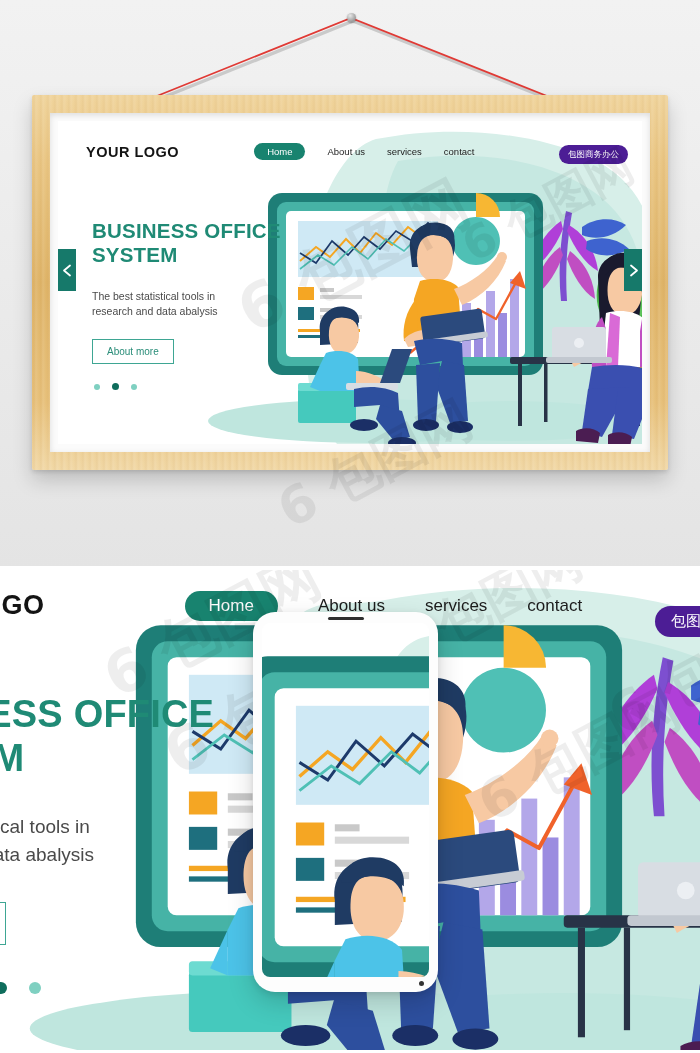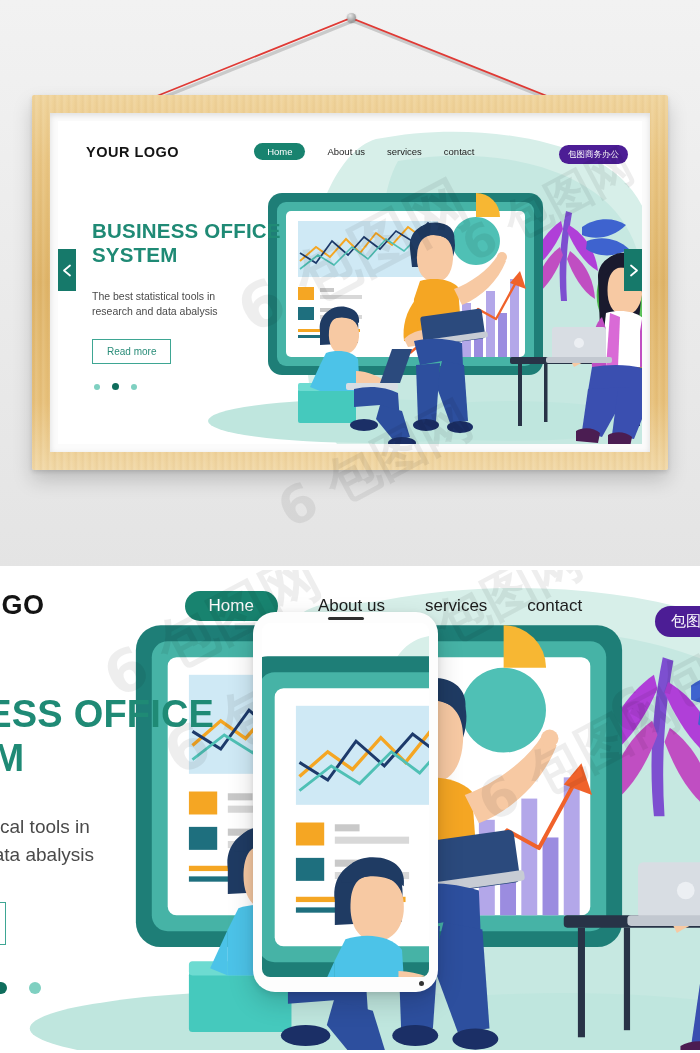--- a/index.html
+++ b/index.html
@@ -232,21 +232,21 @@
           <div style="position:absolute;left:34px;top:98px;">
             <div class="h1" style="font-size:20.5px;">BUSINESS OFFICE</div>
             <div class="h1" style="font-size:20.5px;">SYSTEM</div>
           </div>
 
           <div style="position:absolute;left:34px;top:168px;">
             <div class="sub" style="font-size:10.5px;">The best statistical tools in</div>
             <div class="sub" style="font-size:10.5px;">research and data abalysis</div>
           </div>
 
-          <div class="btn-outline" style="position:absolute;left:34px;top:218px;font-size:10px;padding:6px 14px;">Read more</div>
+          <div class="btn-outline" style="position:absolute;left:34px;top:218px;font-size:10px;padding:6px 14px;">About more</div>
 
           <div class="dots" style="position:absolute;left:36px;top:262px;">
             <span class="dot" style="width:6px;height:6px;margin-right:12px;"></span>
             <span class="dot active" style="width:7px;height:7px;margin-right:12px;"></span>
             <span class="dot" style="width:6px;height:6px;"></span>
           </div>
 
           <div class="arrowbtn" style="position:absolute;left:0px;top:128px;width:18px;height:42px;">
             <svg width="11" height="13" viewBox="0 0 11 13">
               <polyline points="8,1.5 2,6.5 8,11.5" fill="none" stroke="#ffffff" stroke-width="1.8" stroke-linecap="round" stroke-linejoin="round"></polyline>

